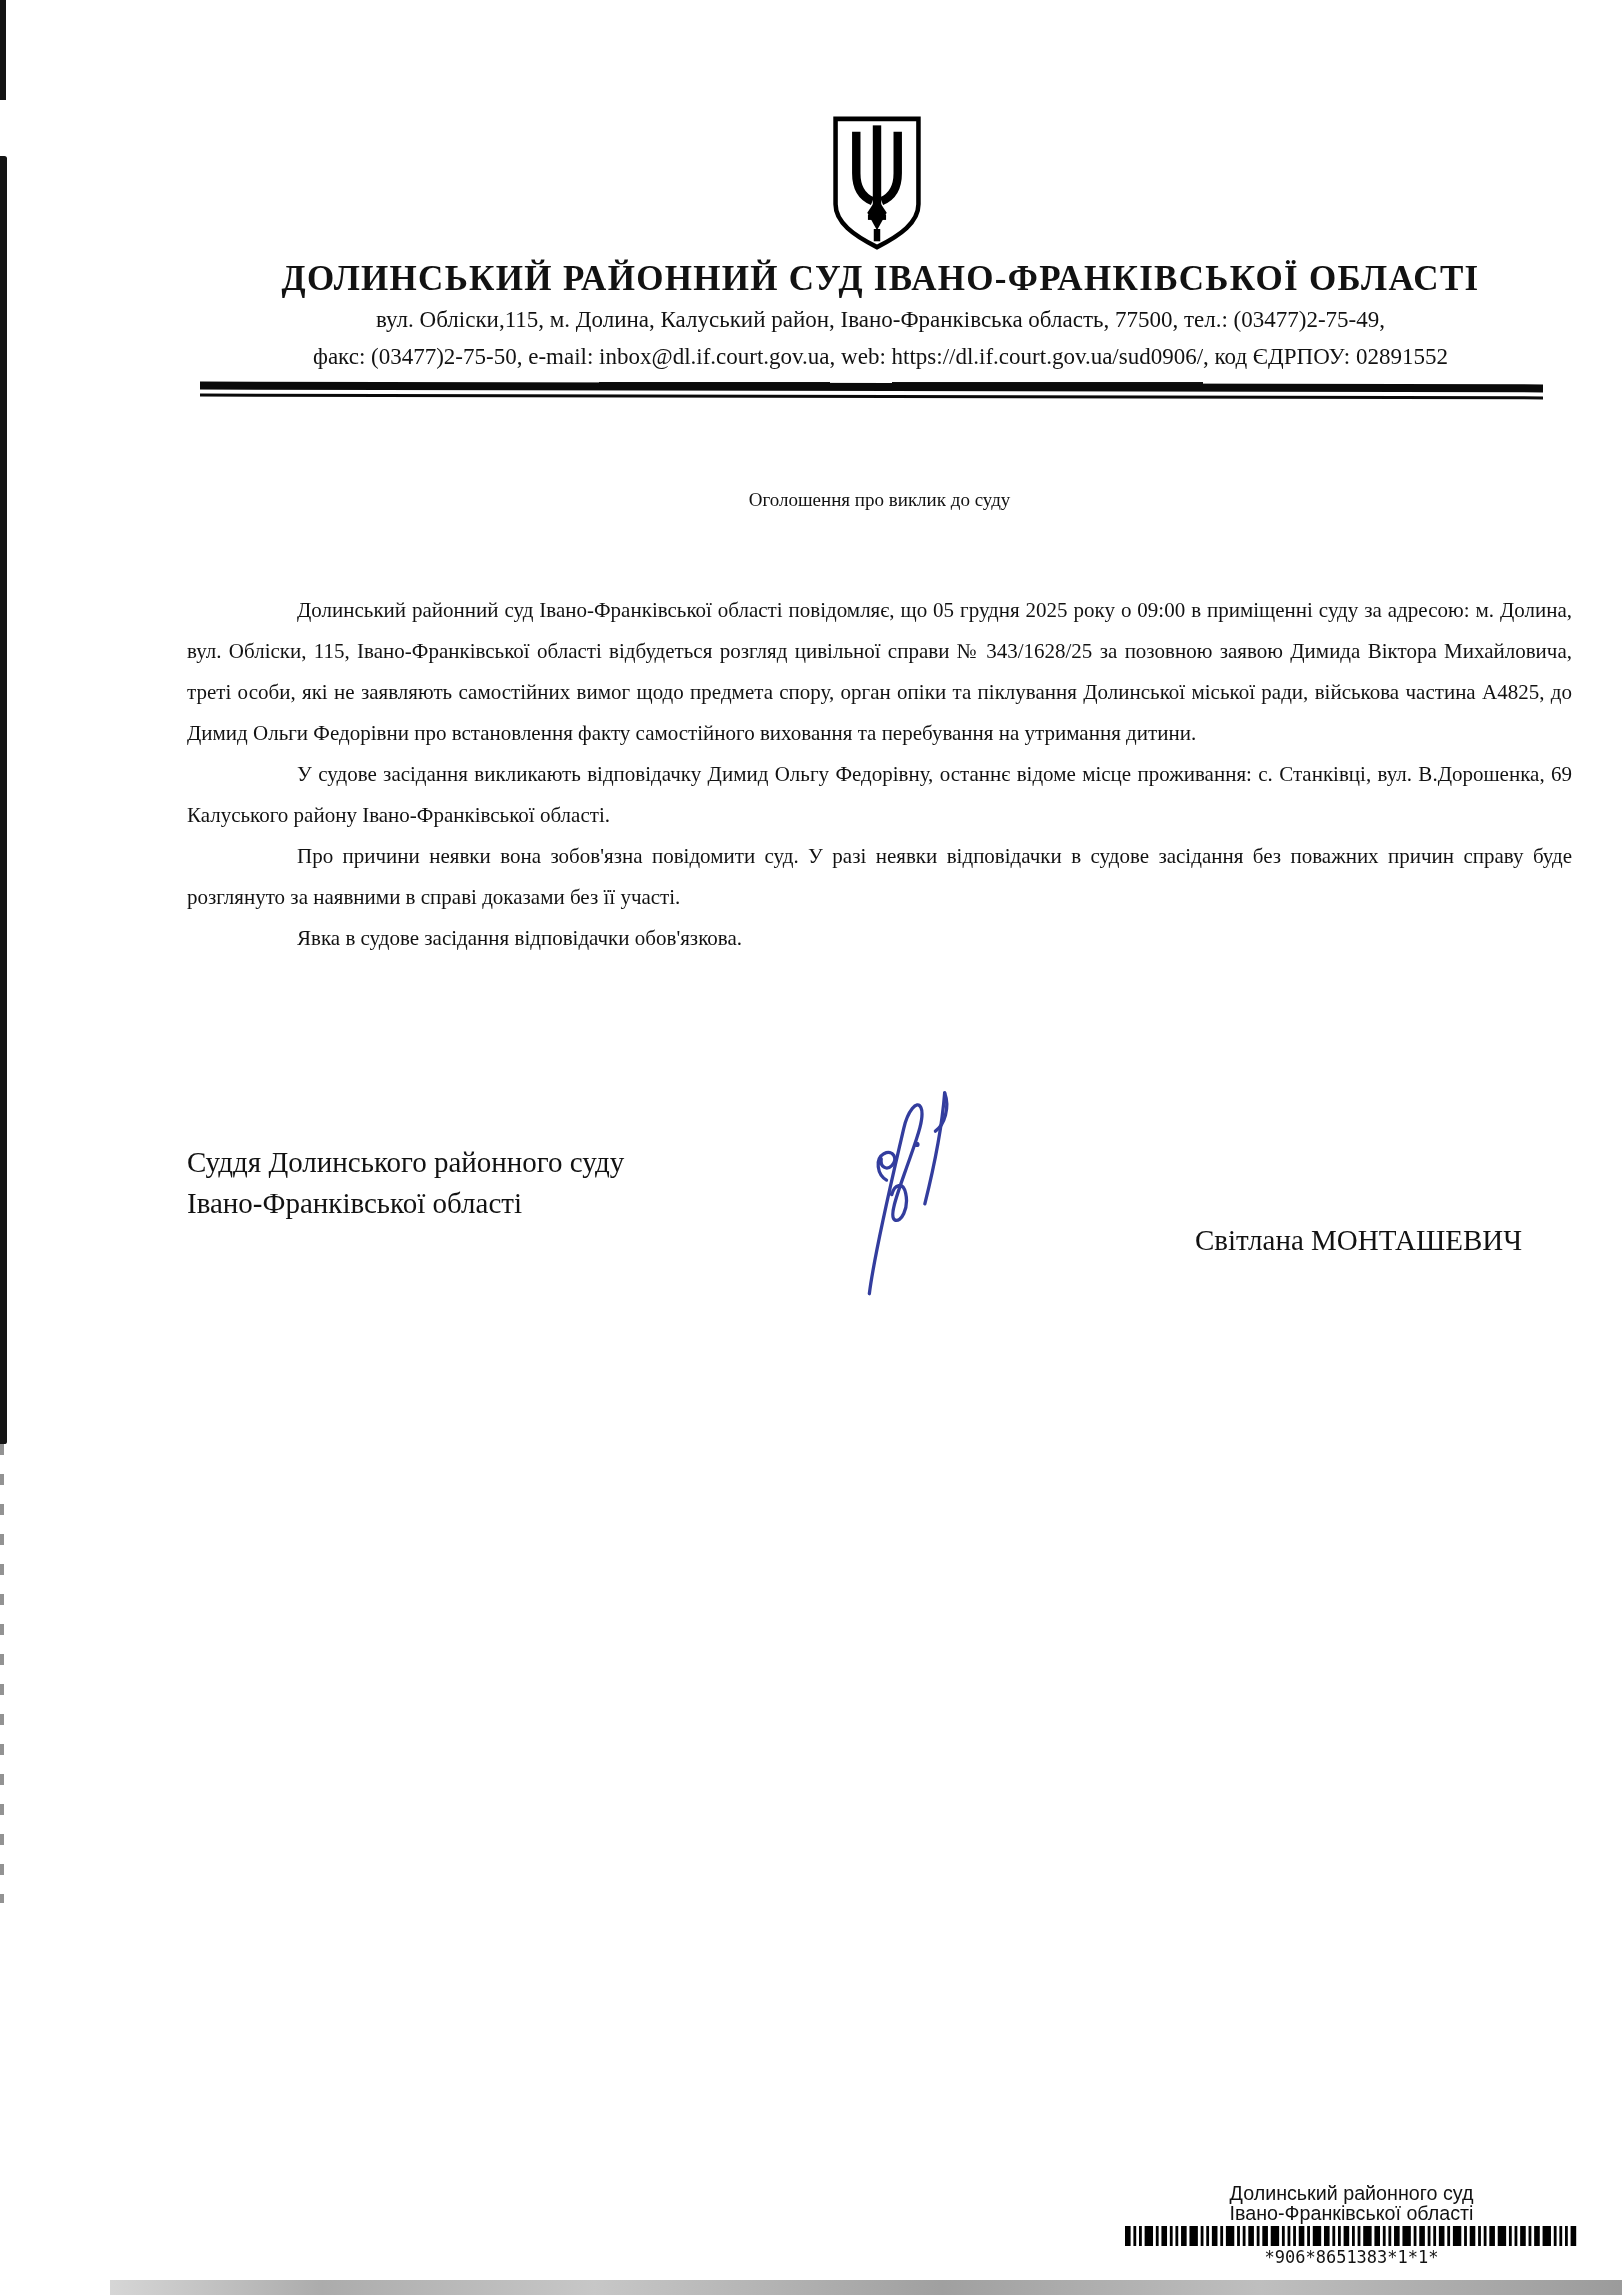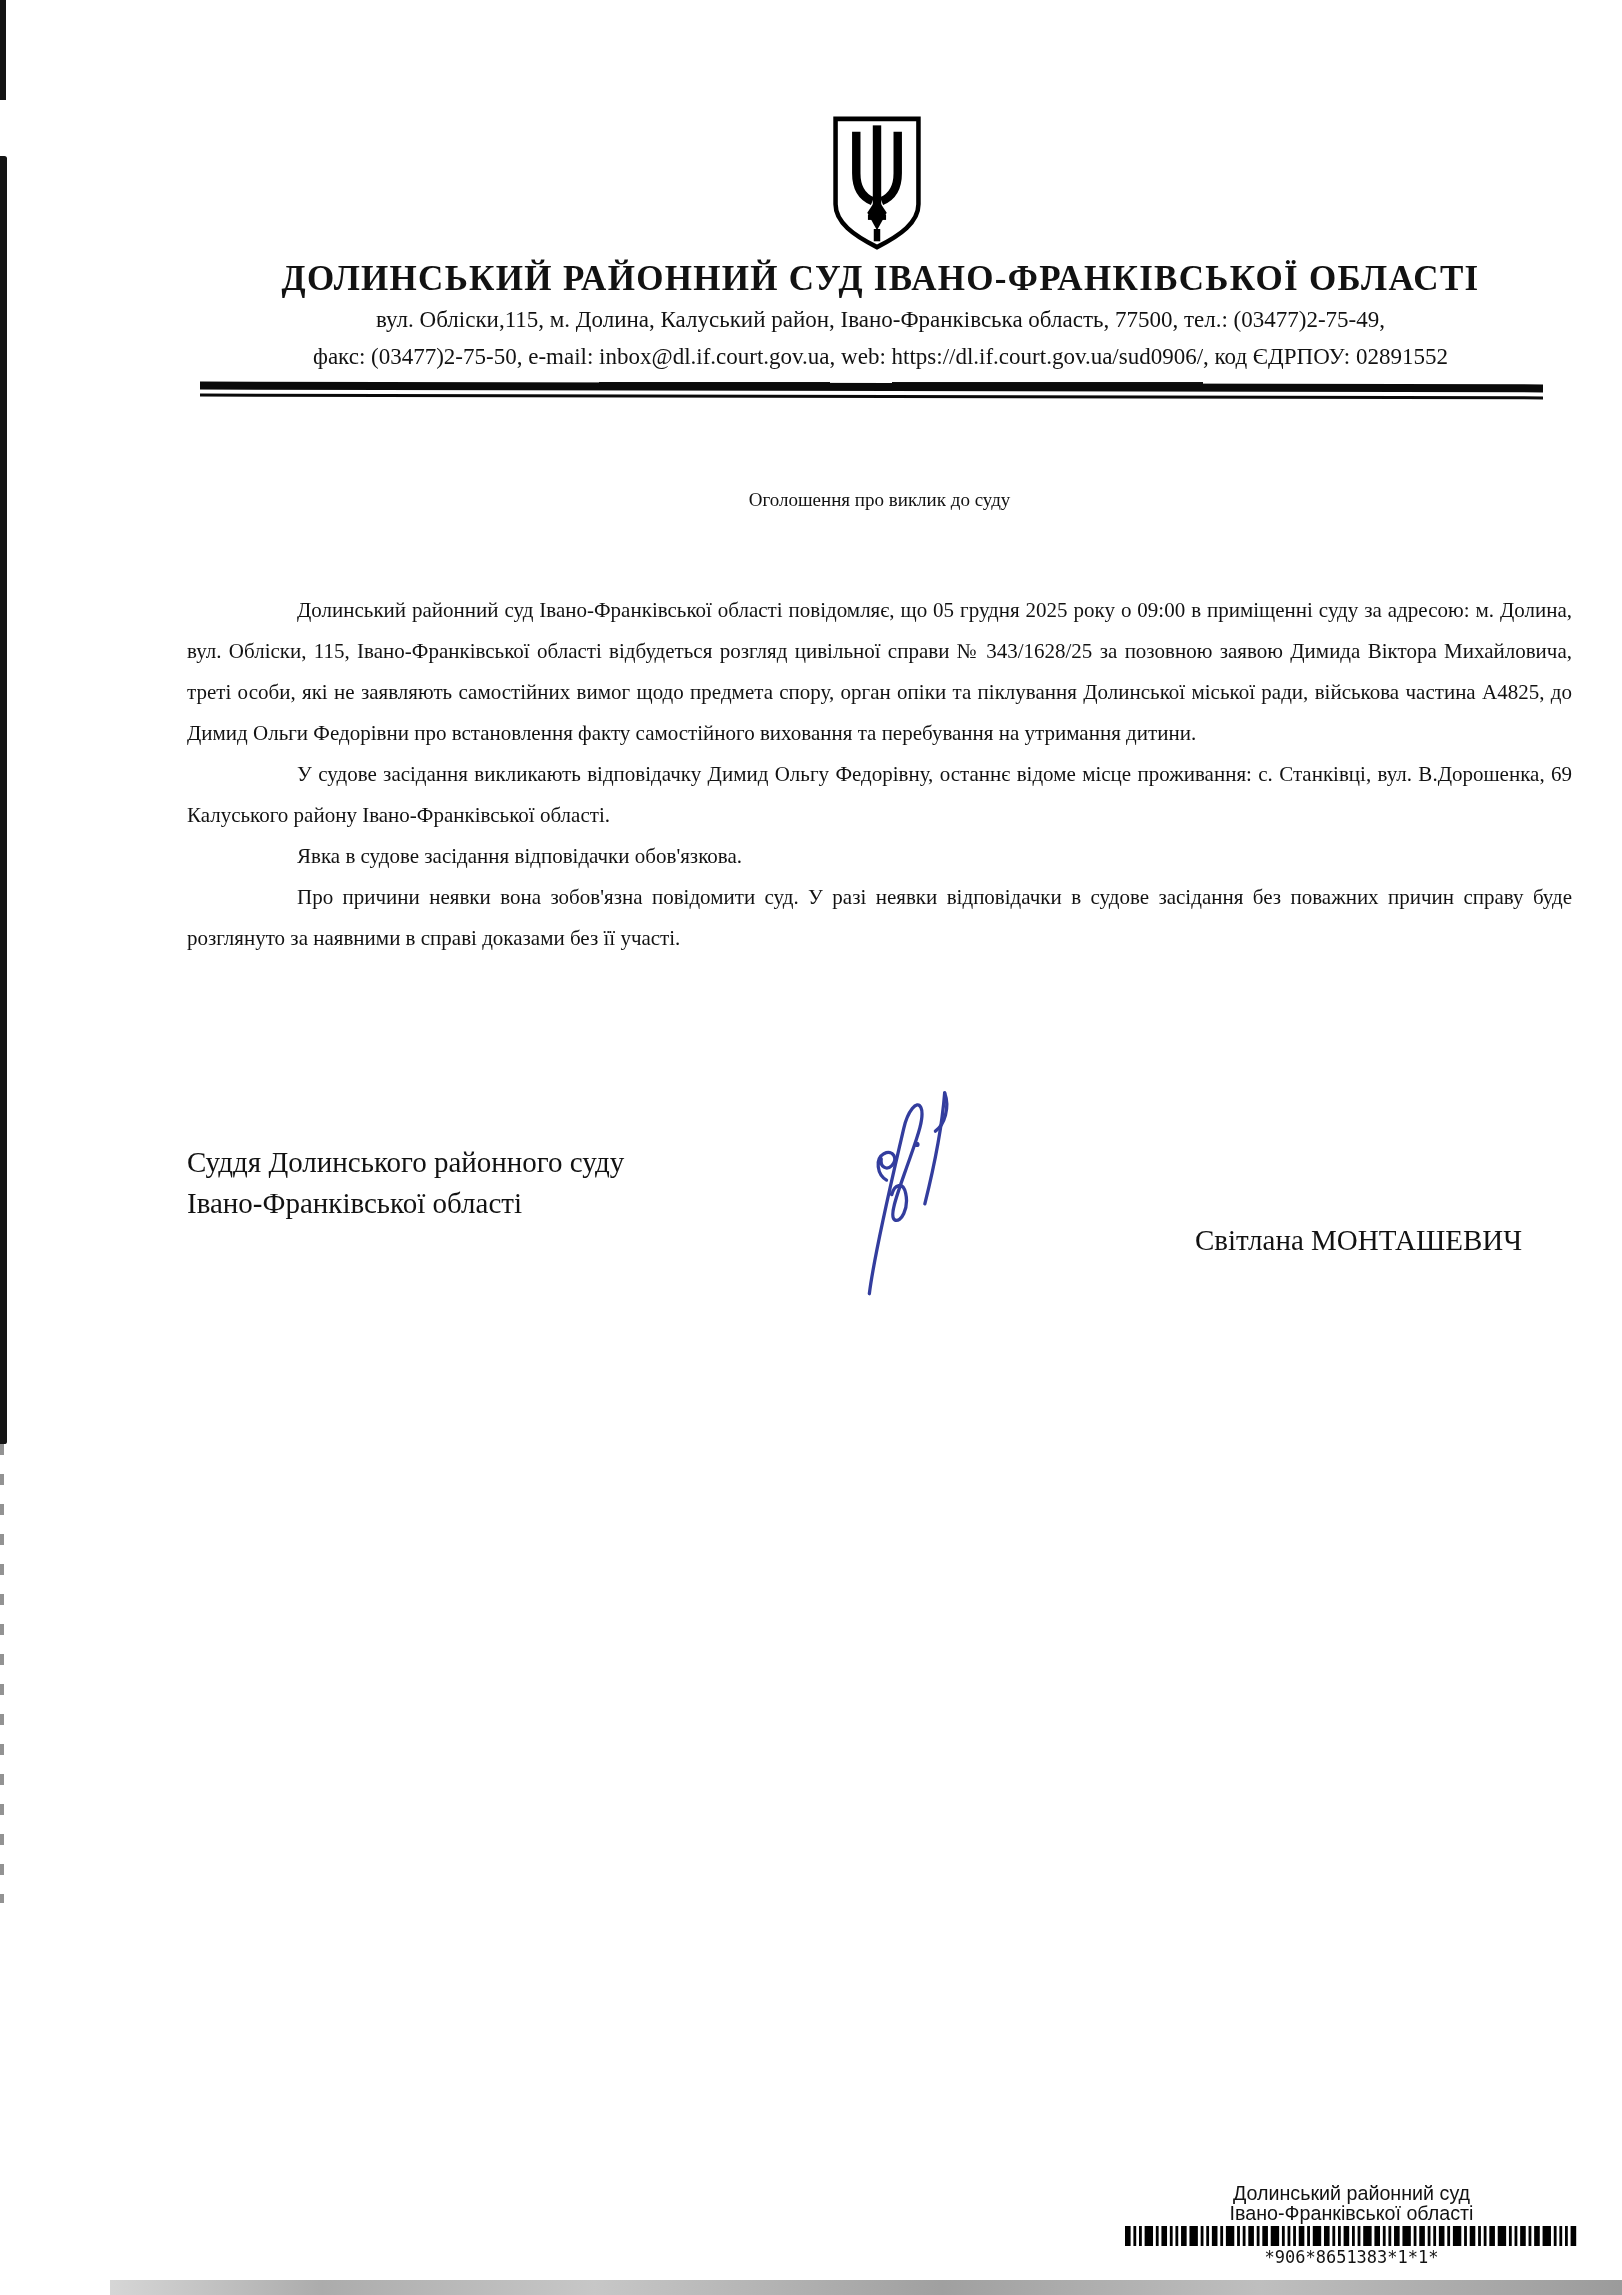--- a/index.html
+++ b/index.html
@@ -72,41 +72,41 @@
 <div class="rule-thick"></div>
 <div class="rule-thin"></div>
 
 <div class="notice-title">
   <div>Оголошення про виклик до суду</div>
 </div>
 
 <div class="body-text">
   <p>Долинський районний суд Івано-Франківської області повідомляє, що 05 грудня 2025 року о 09:00 в приміщенні суду за адресою: м. Долина, вул. Обліски, 115, Івано-Франківської області відбудеться розгляд цивільної справи № 343/1628/25 за позовною заявою Димида Віктора Михайловича, треті особи, які не заявляють самостійних вимог щодо предмета спору, орган опіки та піклування Долинської міської ради, військова частина А4825, до Димид Ольги Федорівни про встановлення факту самостійного виховання та перебування на утримання дитини.</p>
   <p>У судове засідання викликають відповідачку Димид Ольгу Федорівну, останнє відоме місце проживання:  с. Станківці, вул. В.Дорошенка, 69 Калуського району Івано-Франківської області.</p>
+  <p>Про причини неявки вона зобов'язна повідомити суд. У разі неявки відповідачки в судове засідання без поважних причин справу буде розглянуто за наявними в справі доказами без її участі.</p>
   <p>Явка в судове засідання відповідачки обов'язкова.</p>
-  <p>Про причини неявки вона зобов'язна повідомити суд. У разі неявки відповідачки в судове засідання без поважних причин справу буде розглянуто за наявними в справі доказами без її участі.</p>
 </div>
 
 <div class="sig-role">
   <div>Суддя Долинського районного суду</div>
   <div>Івано-Франківської області</div>
 </div>
 <svg class="sig-ink" viewBox="0 0 230 330">
   <g stroke="#333d9e" stroke-width="5" fill="none" stroke-linecap="round">
     <path d="M58,322 C66,258 92,150 110,72 C116,46 130,28 136,40 C143,55 128,92 114,132 C100,172 88,204 96,210 C106,216 118,192 113,170 C109,152 96,156 92,172"></path>
     <path d="M84,150 C70,142 66,118 80,110 C94,103 102,118 92,128 C84,136 74,130 76,118"></path>
     <path d="M172,18 C168,70 156,130 142,186"></path>
     <path d="M172,18 C180,40 172,66 158,76"></path>
   </g>
   <circle cx="130" cy="96" r="4" fill="#333d9e"></circle>
 </svg>
 <div class="sig-name">Світлана МОНТАШЕВИЧ</div>
 
 <div class="footer">
-  <div>Долинський районний суд</div>
+  <div>Долинський районного суд</div>
   <div>Івано-Франківської області</div>
   <svg class="barcode" preserveAspectRatio="none" viewBox="0 0 162 10">
       <rect x="0" y="0" width="2" height="10" fill="#000"></rect>
       <rect x="3" y="0" width="1" height="10" fill="#000"></rect>
       <rect x="5" y="0" width="1" height="10" fill="#000"></rect>
       <rect x="7" y="0" width="3" height="10" fill="#000"></rect>
       <rect x="11" y="0" width="1" height="10" fill="#000"></rect>
       <rect x="13" y="0" width="2" height="10" fill="#000"></rect>
       <rect x="16" y="0" width="1" height="10" fill="#000"></rect>
       <rect x="18" y="0" width="1" height="10" fill="#000"></rect>

